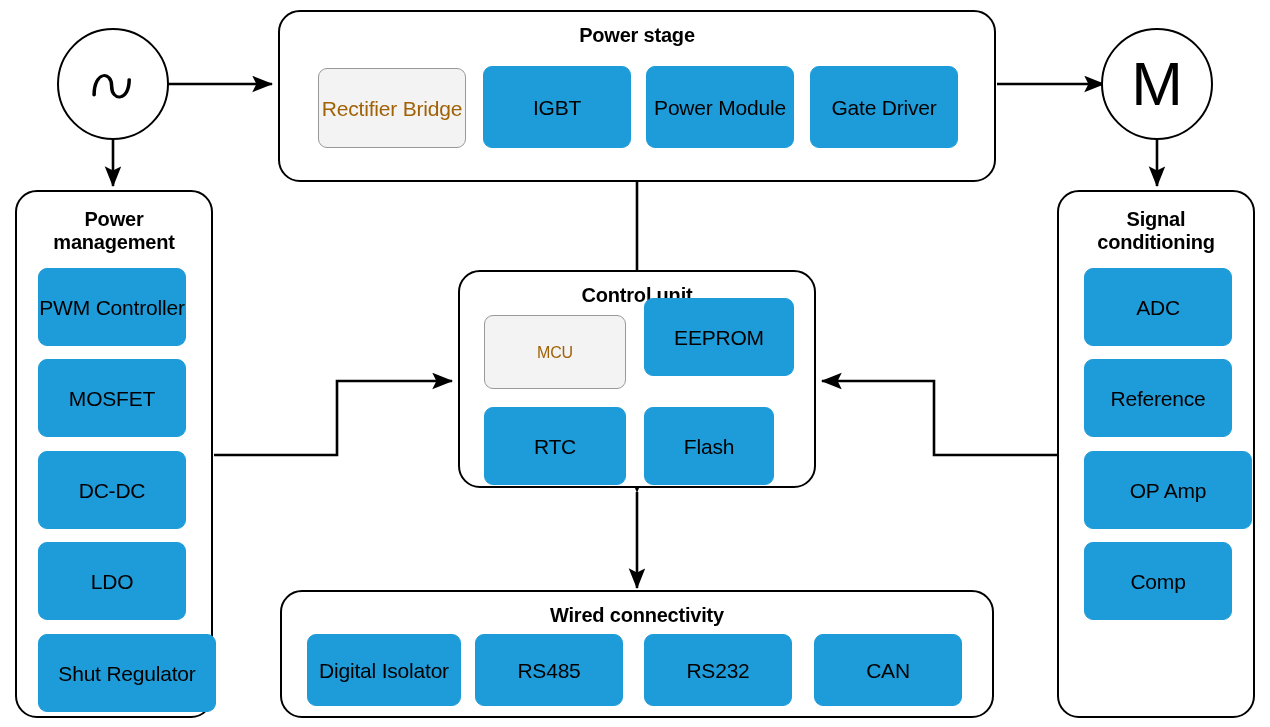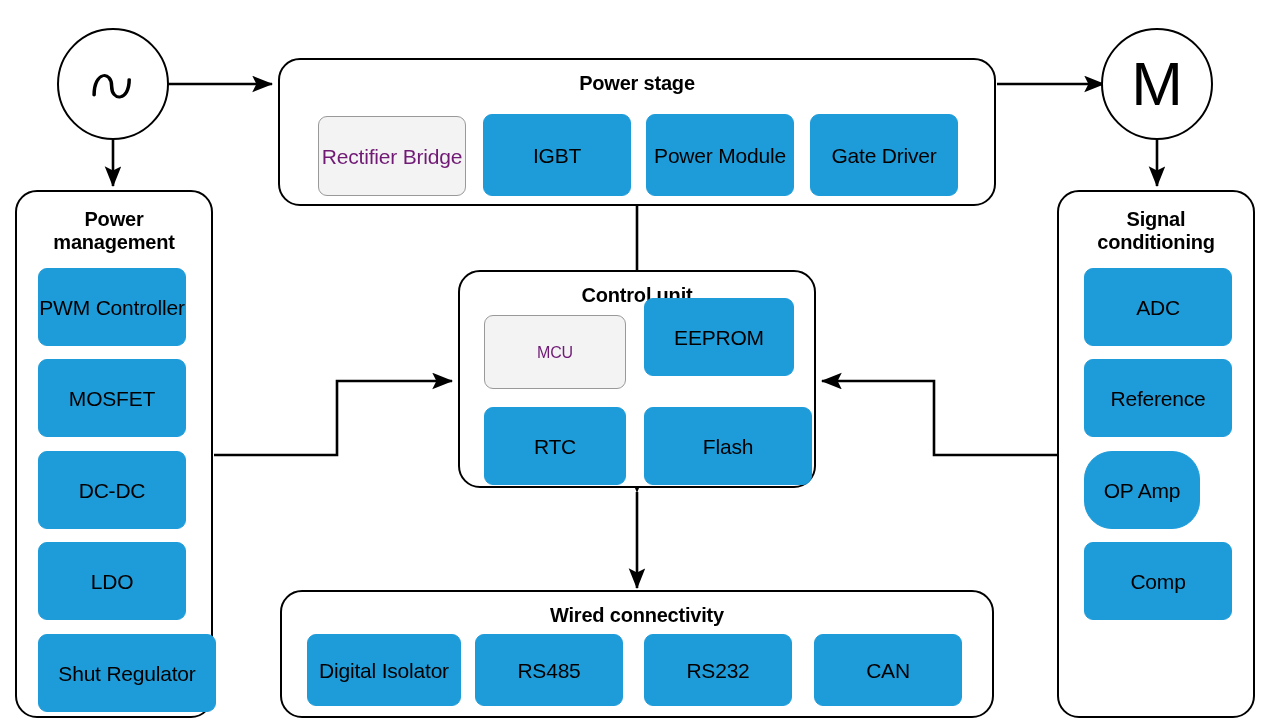--- a/index.html
+++ b/index.html
@@ -54,21 +54,21 @@
     line-height: 25px;
     letter-spacing: -0.2px;
   }
   .blk.blue {
     background: #1e9cda;
     color: #000000;
     border: 1px solid #1e9cda;
   }
   .blk.grey {
     background: #f3f3f3;
-    color: #701a75;
+    color: #a16207;
     border: 1.6px solid #999999;
   }
   
   .circ {
     position: absolute;
     box-sizing: border-box;
     border: 2.5px solid #000000;
     border-radius: 50%;
     background: #ffffff;
     display: flex;
@@ -114,21 +114,21 @@
   <div class="circ" style="left:57px; top:28px; width:112px; height:112px;">
     <svg width="70" height="44" viewBox="0 0 70 44" xmlns="http://www.w3.org/2000/svg">
       <path d="M6,30 C6,8 19,8 19,22 C19,36 32,36 32,16" fill="none" stroke="#000" stroke-width="2.6" stroke-linecap="round" transform="translate(8,0) scale(1.35,1.1)"></path>
     </svg>
   </div>
 
   <div class="circ" style="left:1101px; top:28px; width:112px; height:112px;">
     <span class="motor-letter">M</span>
   </div>
 
-  <div class="group" style="left:278px; top:10px; width:718px; height:148px;margin-top:48px;">
+  <div class="group" style="left:278px; top:10px; width:718px; height:172px;">
     <div class="group-title" style="top:12px;">Power stage</div>
     <div class="blk grey" style="left:38px; top:56px; width:148px; height:80px;">Rectifier Bridge</div>
     <div class="blk blue" style="left:203px; top:54px; width:148px; height:82px;">IGBT</div>
     <div class="blk blue" style="left:366px; top:54px; width:148px; height:82px;">Power Module</div>
     <div class="blk blue" style="left:530px; top:54px; width:148px; height:82px;">Gate Driver</div>
   </div>
 
   <div class="group" style="left:15px; top:190px; width:198px; height:528px;">
     <div class="group-title" style="top:16px; padding:0 16px; width:auto; left:0; right:0;">Power management</div>
     <div class="blk blue" style="left:21px; top:76px; width:148px; height:78px;">PWM Controller</div>
@@ -136,28 +136,28 @@
     <div class="blk blue" style="left:21px; top:259px; width:148px; height:78px;">DC-DC</div>
     <div class="blk blue" style="left:21px; top:350px; width:148px; height:78px;">LDO</div>
     <div class="blk blue" style="left:21px; top:442px; width:178px; height:78px;">Shut Regulator</div>
   </div>
 
   <div class="group" style="left:458px; top:270px; width:358px; height:218px;">
     <div class="group-title" style="top:12px;">Control unit</div>
     <div class="blk grey" style="left:24px; top:43px; width:142px; height:74px; font-size:16px;">MCU</div>
     <div class="blk blue" style="left:184px; top:26px; width:150px; height:78px;">EEPROM</div>
     <div class="blk blue" style="left:24px; top:135px; width:142px; height:78px;">RTC</div>
-    <div class="blk blue" style="left:184px; top:135px; width:168px; height:78px;">Flash</div>
+    <div class="blk blue" style="left:184px; top:135px; width:130px; height:78px;">Flash</div>
   </div>
 
   <div class="group" style="left:1057px; top:190px; width:198px; height:528px;">
     <div class="group-title" style="top:16px; padding:0 14px; width:auto; left:0; right:0;">Signal conditioning</div>
     <div class="blk blue" style="left:25px; top:76px; width:148px; height:78px;">ADC</div>
     <div class="blk blue" style="left:25px; top:167px; width:148px; height:78px;">Reference</div>
-    <div class="blk blue" style="left:25px; top:259px; width:116px; height:78px;border-radius:28px;">OP Amp</div>
+    <div class="blk blue" style="left:25px; top:259px; width:168px; height:78px;">OP Amp</div>
     <div class="blk blue" style="left:25px; top:350px; width:148px; height:78px;">Comp</div>
   </div>
 
   <div class="group" style="left:280px; top:590px; width:714px; height:128px;">
     <div class="group-title" style="top:12px;">Wired connectivity</div>
     <div class="blk blue" style="left:25px; top:42px; width:154px; height:72px;">Digital Isolator</div>
     <div class="blk blue" style="left:193px; top:42px; width:148px; height:72px;">RS485</div>
     <div class="blk blue" style="left:362px; top:42px; width:148px; height:72px;">RS232</div>
     <div class="blk blue" style="left:532px; top:42px; width:148px; height:72px;">CAN</div>
   </div>

